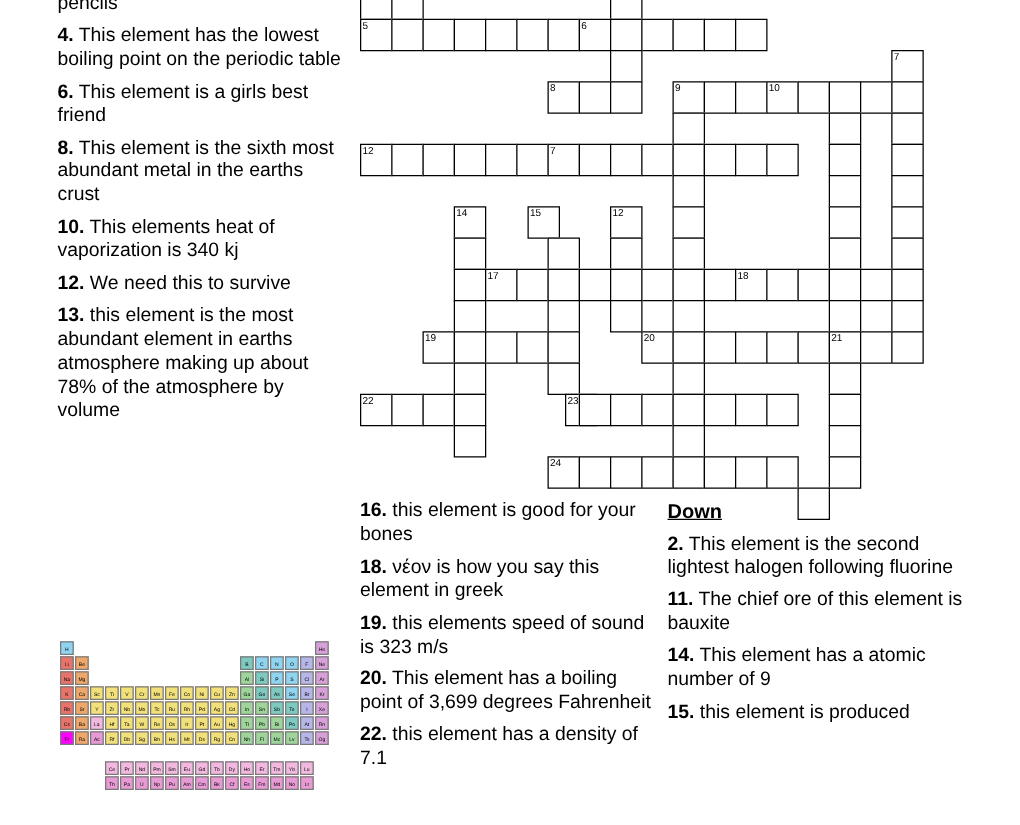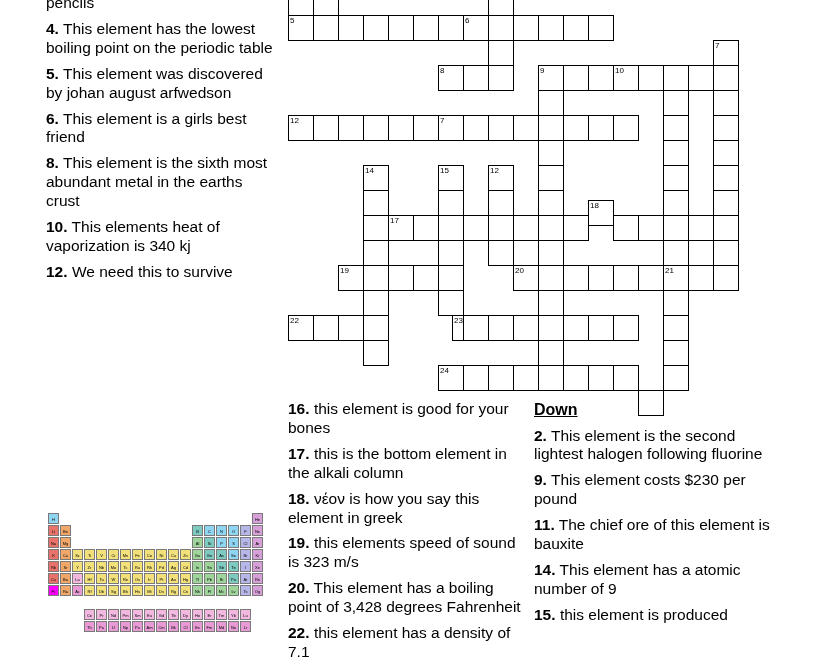--- a/index.html
+++ b/index.html
@@ -85,25 +85,25 @@
   }
 </style>
 </head>
 <body>
 
 <div id="page">
 
   <div class="clue-col" id="col-across-top">
       <div class="clue"><span>pencils</span></div>
       <div class="clue"><span class="num">4.</span> <span>This element has the lowest boiling point on the periodic table</span></div>
-      <div class="clue"><span class="num">5.</span> <span>This element was discovered by johan august arfwedson</span></div>
       <div class="clue"><span class="num">6.</span> <span>This element is a girls best friend</span></div>
       <div class="clue"><span class="num">8.</span> <span>This element is the sixth most abundant metal in the earths crust</span></div>
       <div class="clue"><span class="num">10.</span> <span>This elements heat of vaporization is 340 kj</span></div>
       <div class="clue"><span class="num">12.</span> <span>We need this to survive</span></div>
+      <div class="clue"><span class="num">13.</span> <span>this element is the most abundant element in earths atmosphere making up about 78% of the atmosphere by volume</span></div>
     </div>
 
   <div id="grid-wrap">
       <div class="cell" style="left: 0px; top: 0px;"></div>
       <div class="cell" style="left: 25px; top: 0px;"></div>
       <div class="cell" style="left: 200px; top: 0px;"></div>
       <div class="cell" style="left: 0px; top: 25px;">
         <span class="cn">5</span>
       </div>
       <div class="cell" style="left: 25px; top: 25px;"></div>
@@ -163,21 +163,21 @@
       <div class="cell" style="left: 300px; top: 125px;"></div>
       <div class="cell" style="left: 325px; top: 125px;"></div>
       <div class="cell" style="left: 375px; top: 125px;"></div>
       <div class="cell" style="left: 425px; top: 125px;"></div>
       <div class="cell" style="left: 250px; top: 150px;"></div>
       <div class="cell" style="left: 375px; top: 150px;"></div>
       <div class="cell" style="left: 425px; top: 150px;"></div>
       <div class="cell" style="left: 75px; top: 175px;">
         <span class="cn">14</span>
       </div>
-      <div class="cell" style="left: 150px; top: 175px;">
+      <div class="cell" style="left: 134px; top: 175px;">
         <span class="cn">15</span>
       </div>
       <div class="cell" style="left: 200px; top: 175px;">
         <span class="cn">12</span>
       </div>
       <div class="cell" style="left: 250px; top: 175px;"></div>
       <div class="cell" style="left: 375px; top: 175px;"></div>
       <div class="cell" style="left: 425px; top: 175px;"></div>
       <div class="cell" style="left: 75px; top: 200px;"></div>
       <div class="cell" style="left: 150px; top: 200px;"></div>
@@ -189,21 +189,21 @@
       <div class="cell" style="left: 100px; top: 225px;">
         <span class="cn">17</span>
       </div>
       <div class="cell" style="left: 125px; top: 225px;"></div>
       <div class="cell" style="left: 150px; top: 225px;"></div>
       <div class="cell" style="left: 175px; top: 225px;"></div>
       <div class="cell" style="left: 200px; top: 225px;"></div>
       <div class="cell" style="left: 225px; top: 225px;"></div>
       <div class="cell" style="left: 250px; top: 225px;"></div>
       <div class="cell" style="left: 275px; top: 225px;"></div>
-      <div class="cell" style="left: 300px; top: 210px; text-decoration: underline;">
+      <div class="cell" style="left: 300px; top: 225px; text-decoration: underline;">
         <span class="cn">18</span>
       </div>
       <div class="cell" style="left: 325px; top: 225px;"></div>
       <div class="cell" style="left: 350px; top: 225px;"></div>
       <div class="cell" style="left: 375px; top: 225px;"></div>
       <div class="cell" style="left: 400px; top: 225px;"></div>
       <div class="cell" style="left: 425px; top: 225px;"></div>
       <div class="cell" style="left: 75px; top: 250px;"></div>
       <div class="cell" style="left: 150px; top: 250px;"></div>
       <div class="cell" style="left: 200px; top: 250px;"></div>
@@ -263,32 +263,30 @@
       <div class="cell" style="left: 250px; top: 375px;"></div>
       <div class="cell" style="left: 275px; top: 375px;"></div>
       <div class="cell" style="left: 300px; top: 375px;"></div>
       <div class="cell" style="left: 325px; top: 375px;"></div>
       <div class="cell" style="left: 375px; top: 375px;"></div>
       <div class="cell" style="left: 350px; top: 400px;"></div>
     </div>
 
   <div class="clue-col" id="col-mid">
       <div class="clue"><span class="num">16.</span> <span>this element is good for your bones</span></div>
-      <div class="clue"><span class="num">17.</span> <span>this is the bottom element in the alkali column</span></div>
       <div class="clue"><span class="num">18.</span> <span>νέον is how you say this element in greek</span></div>
       <div class="clue"><span class="num">19.</span> <span>this elements speed of sound is 323 m/s</span></div>
-      <div class="clue"><span class="num">20.</span> <span>This element has a boiling point of 3,428 degrees Fahrenheit</span></div>
+      <div class="clue"><span class="num">20.</span> <span>This element has a boiling point of 3,699 degrees Fahrenheit</span></div>
       <div class="clue"><span class="num">22.</span> <span>this element has a density of 7.1</span></div>
     </div>
 
   <div class="clue-col" id="col-down">
     <div class="heading">Down</div>
     <div id="down-items">
         <div class="clue"><span class="num">2.</span> <span>This element is the second lightest halogen following fluorine</span></div>
-        <div class="clue"><span class="num">9.</span> <span>This element costs $230 per pound</span></div>
         <div class="clue"><span class="num">11.</span> <span>The chief ore of this element is bauxite</span></div>
         <div class="clue"><span class="num">14.</span> <span>This element has a atomic number of 9</span></div>
         <div class="clue"><span class="num">15.</span> <span>this element is produced</span></div>
       </div>
   </div>
 
   <div id="ptable">
       <div class="pt-cell" style="left: 0px; top: 0px; background: rgb(143, 212, 240);">H</div>
       <div class="pt-cell" style="left: 204px; top: 0px; background: rgb(216, 160, 216);">He</div>
       <div class="pt-cell" style="left: 0px; top: 12px; background: rgb(232, 115, 107);">Li</div>

